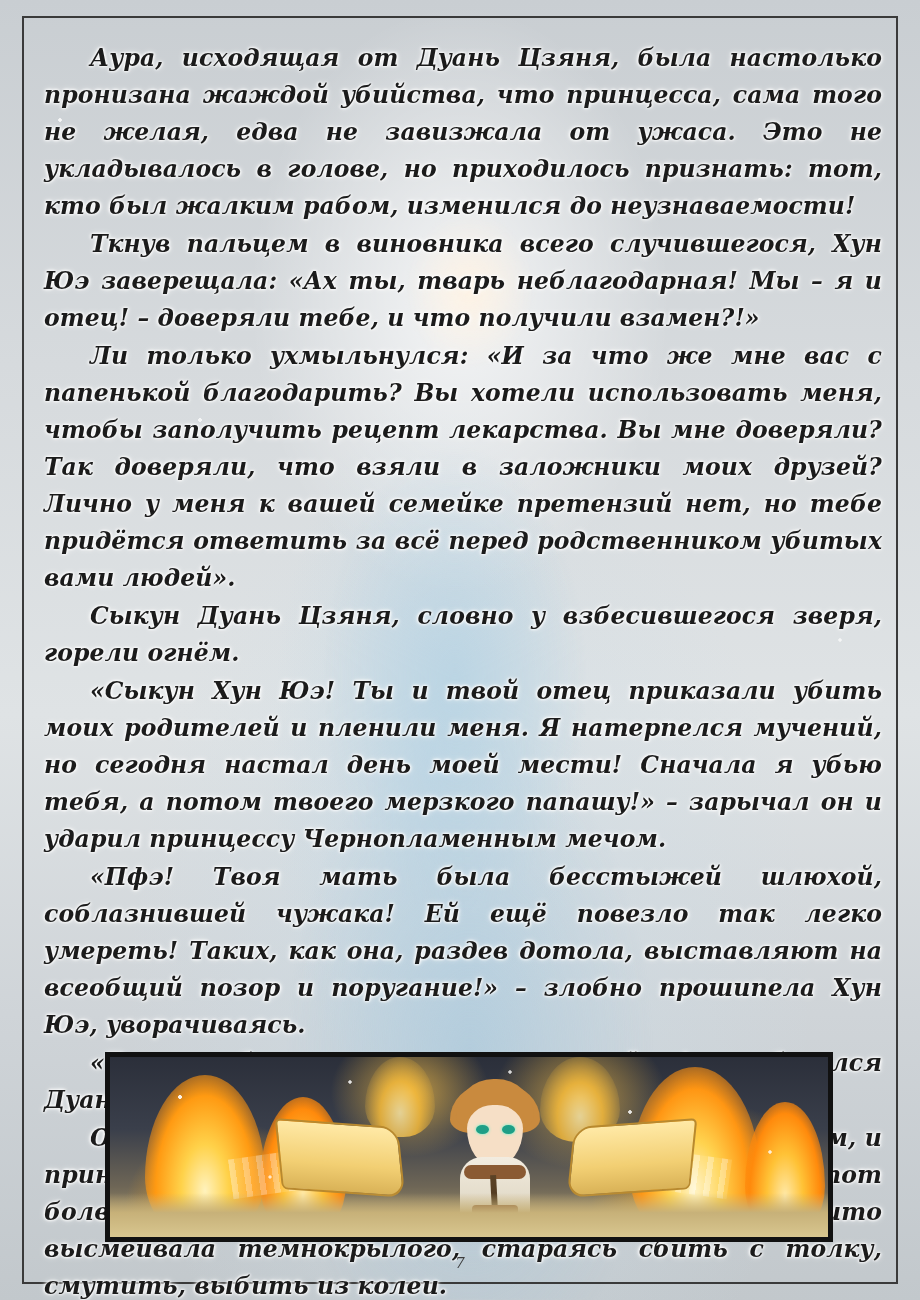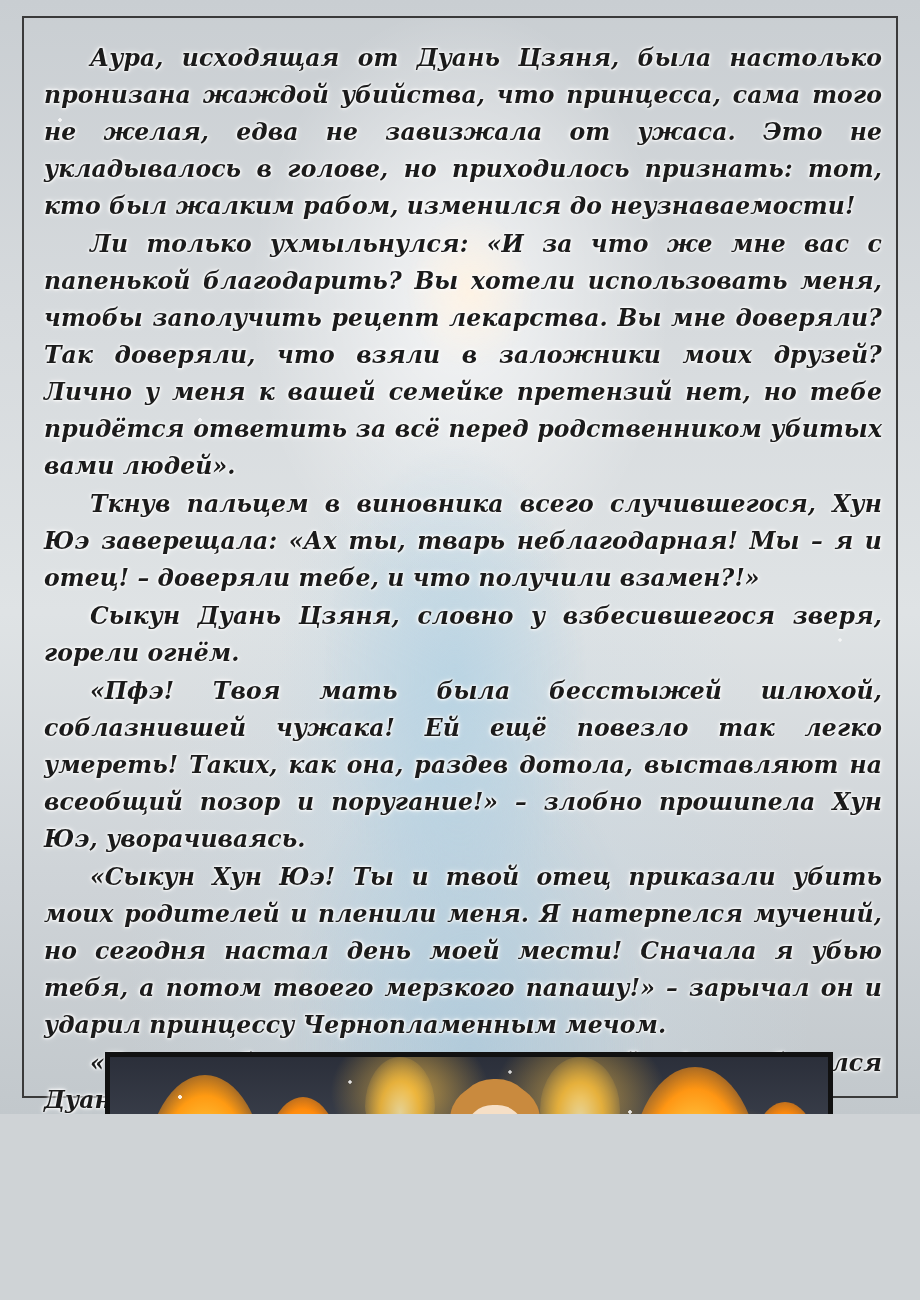--- a/index.html
+++ b/index.html
@@ -3,21 +3,21 @@
 <meta charset="utf-8">
 <style>
   html, body {
     margin: 0;
     padding: 0;
     background: #cfd3d6;
   }
   .page {
     position: relative;
     width: 920px;
-    height: 1114px;
+    height: 1300px;
     overflow: hidden;
     background: #d4d8db;
     font-family: "DejaVu Sans", sans-serif;
   }
 
   
   .bg-art {
     position: absolute;
     inset: 0;
     background:
@@ -223,25 +223,25 @@
 
   <div class="bg-art">
     <div class="bg-figure"></div>
     <div class="snow"></div>
   </div>
 
   <div class="page-frame"></div>
 
   <div class="text-body">
     <p class="para">Аура, исходящая от Дуань Цзяня, была настолько пронизана жаждой убийства, что принцесса, сама того не желая, едва не завизжала от ужаса. Это не укладывалось в голове, но приходилось признать: тот, кто был жалким рабом, изменился до неузнаваемости!</p>
+    <p class="para">Ткнув пальцем в виновника всего случившегося, Хун Юэ заверещала: «Ах ты, тварь неблагодарная! Мы – я и отец! – доверяли тебе, и что получили взамен?!»</p>
     <p class="para">Ли только ухмыльнулся: «И за что же мне вас с папенькой благодарить? Вы хотели использовать меня, чтобы заполучить рецепт лекарства. Вы мне доверяли? Так доверяли, что взяли в заложники моих друзей? Лично у меня к вашей семейке претензий нет, но тебе придётся ответить за всё перед родственником убитых вами людей».</p>
-    <p class="para">Ткнув пальцем в виновника всего случившегося, Хун Юэ заверещала: «Ах ты, тварь неблагодарная! Мы – я и отец! – доверяли тебе, и что получили взамен?!»</p>
     <p class="para">Сыкун Дуань Цзяня, словно у взбесившегося зверя, горели огнём.</p>
+    <p class="para">«Сыкун Хун Юэ! Ты и твой отец приказали убить моих родителей и пленили меня. Я натерпелся мучений, но сегодня настал день моей мести! Сначала я убью тебя, а потом твоего мерзкого папашу!» – зарычал он и ударил принцессу Чернопламенным мечом.</p>
     <p class="para">«Пфэ! Твоя мать была бесстыжей шлюхой, соблазнившей чужака! Ей ещё повезло так легко умереть! Таких, как она, раздев дотола, выставляют на всеобщий позор и поругание!» – злобно прошипела Хун Юэ, уворачиваясь.</p>
-    <p class="para">«Сыкун Хун Юэ! Ты и твой отец приказали убить моих родителей и пленили меня. Я натерпелся мучений, но сегодня настал день моей мести! Сначала я убью тебя, а потом твоего мерзкого папашу!» – зарычал он и ударил принцессу Чернопламенным мечом.</p>
     <p class="para">«Ты оскорбила мою мать, и ты умрёшь!» – взбесился Дуань Цзянь.</p>
     <p class="para">Он неистово, но совершенно неумело махал клинком, и принцесса издевательски расхохоталась. Неужели этот болван решил, что сможет убить её? Она ядовито высмеивала тёмнокрылого, стараясь сбить с толку, смутить, выбить из колеи.</p>
 
   </div>
 
   <div class="panel">
     <div class="panel-inner">
       <div class="flame f1"></div>
       <div class="flame f2"></div>
       <div class="flame f3"></div>

